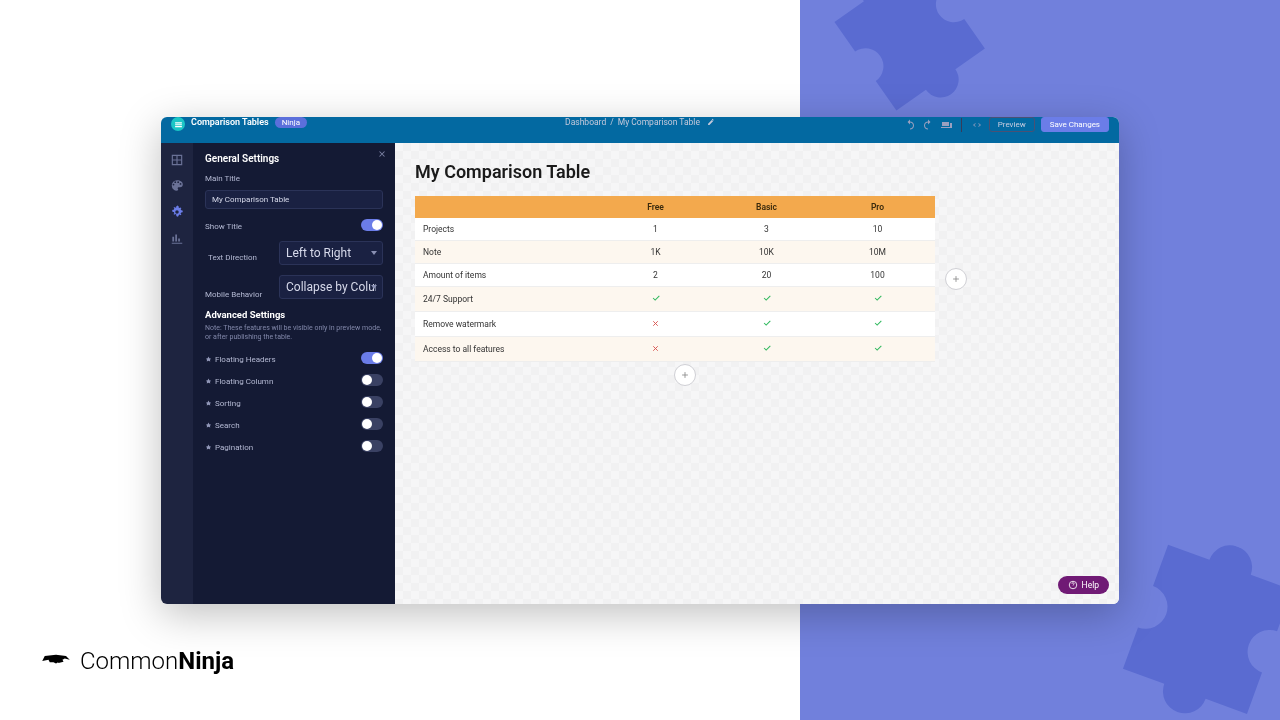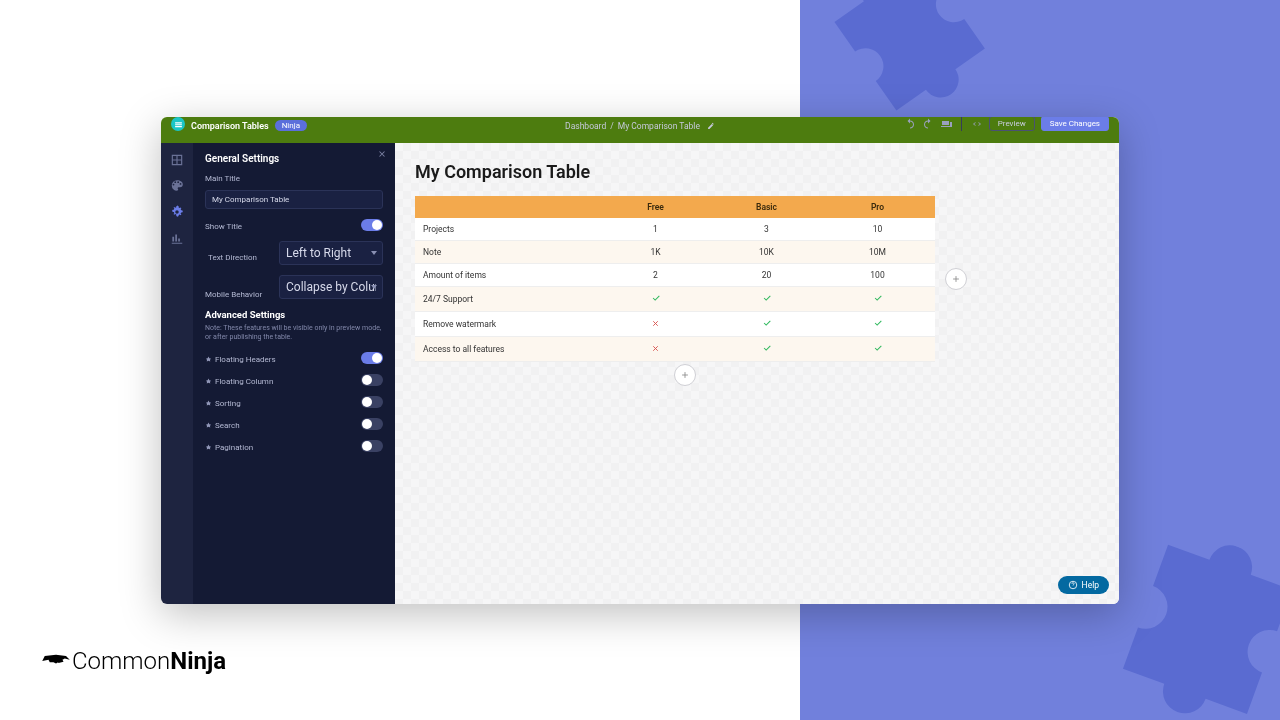--- a/index.html
+++ b/index.html
@@ -8,21 +8,21 @@
 
 .bg-strip { position:absolute; right:0; top:0; width:480px; height:720px; background:#7180dc; z-index:0; overflow:hidden; }
 .bg-strip .puzzle1{position:absolute;top:-40px;left:30px;width:180px;height:180px;transform:rotate(-35deg);}
 .bg-strip .puzzle2{position:absolute;bottom:-40px;right:-30px;width:220px;height:220px;transform:rotate(20deg);}
 .bg-strip svg{fill:#5a6bd1;}
 
 
 .app { position:absolute; top:117px; left:161px; width:958px; height:487px; background:#fff; border-radius:6px; overflow:hidden; box-shadow:0 10px 40px rgba(0,0,0,.25); z-index:2; display:flex; flex-direction:column; }
 
 
-.titlebar { height:26px; background:#4d7c0f; display:flex; align-items:flex-end; padding:12px 10px; color:#c9cde0; font-size:8.5px; position:relative; }
+.titlebar { height:26px; background:#0369a1; display:flex; align-items:flex-start; padding:0 10px; color:#c9cde0; font-size:8.5px; position:relative; }
 .titlebar .logo-dot{width:14px;height:14px;border-radius:50%;background:#1bc6c6;display:flex;align-items:center;justify-content:center;margin-right:6px;}
 .titlebar .logo-dot svg{width:9px;height:9px;fill:#fff;}
 .titlebar .app-name{color:#fff;font-weight:600;font-size:9px;}
 .titlebar .badge{background:#5b6fdb;color:#fff;border-radius:8px;padding:1px 7px;font-size:8px;margin-left:6px;}
 .titlebar .crumbs{position:absolute;left:50%;transform:translateX(-50%);display:flex;gap:4px;align-items:center;color:#c5c9db;}
 .titlebar .crumbs svg{width:8px;height:8px;fill:#c5c9db;margin-left:3px;}
 .titlebar .right{margin-left:auto;display:flex;align-items:center;gap:6px;}
 .titlebar .ic{width:12px;height:12px;fill:#9aa0bf;cursor:pointer;}
 .titlebar .divider{width:1px;height:14px;background:#363c5a;margin:0 3px;}
 .titlebar .btn{border:1px solid #4a5174;border-radius:3px;padding:2px 8px;font-size:8px;color:#c9cde0;cursor:pointer;}
@@ -67,25 +67,25 @@
 .ct .cc{width:111px;text-align:center;padding:6px 4px;}
 .ct .thead .c0{background:#f3a94d;}
 .ct svg.chk{width:10px;height:10px;fill:none;stroke:#2eb85c;stroke-width:2.5;}
 .ct svg.x{width:9px;height:9px;fill:none;stroke:#d9534f;stroke-width:2.5;}
 .add-btn{width:22px;height:22px;border-radius:50%;background:#fff;border:1px solid #d0d0d5;display:flex;align-items:center;justify-content:center;cursor:pointer;position:absolute;}
 .add-btn svg{width:10px;height:10px;fill:none;stroke:#888;stroke-width:2;}
 .add-right{top:50%;left:530px;transform:translateY(-50%);}
 .add-bottom{left:259px;top:168px;}
 
 
-.help{position:absolute;bottom:10px;right:10px;background:#0369a1;color:#fff;border-radius:12px;padding:4px 10px;font-size:8.5px;display:flex;align-items:center;gap:4px;cursor:pointer;}
+.help{position:absolute;bottom:10px;right:10px;background:#701a75;color:#fff;border-radius:12px;padding:4px 10px;font-size:8.5px;display:flex;align-items:center;gap:4px;cursor:pointer;}
 .help svg{width:10px;height:10px;fill:none;stroke:#fff;stroke-width:2;}
 
 
-.footer-logo{position:absolute;left:40px;bottom:45px;z-index:1;display:flex;align-items:center;}
+.footer-logo{position:absolute;left:40px;bottom:45px;z-index:1;display:flex;align-items:center;gap:8px;}
 .footer-logo svg{width:32px;height:20px;fill:#000;}
 .footer-logo .txt{font-size:24px;color:#000;}
 .footer-logo .txt .thin{font-weight:300;}
 .footer-logo .txt .bold{font-weight:700;}
 </style>
 </head>
 <body>
 
 <div class="bg-strip">
   <svg class="puzzle1" viewBox="0 0 100 100">

